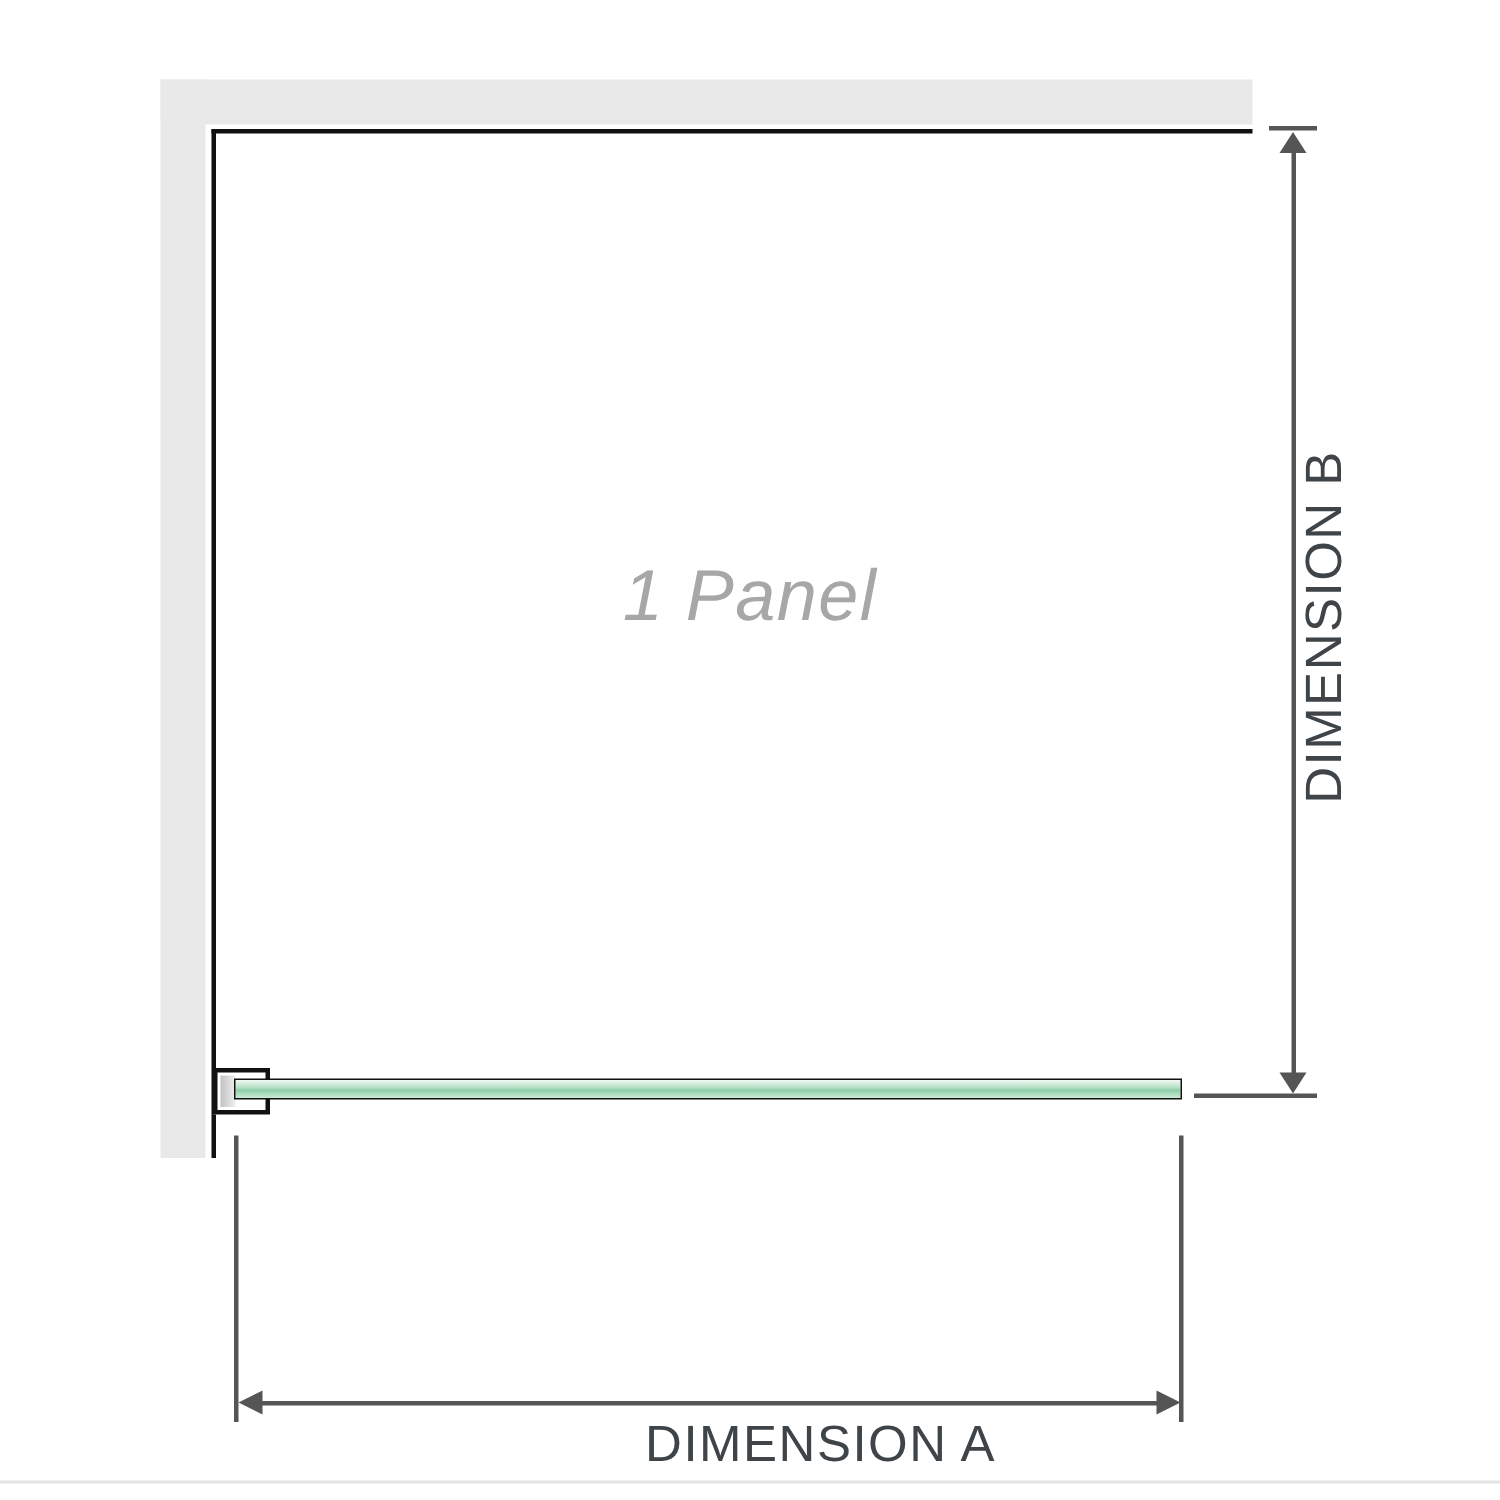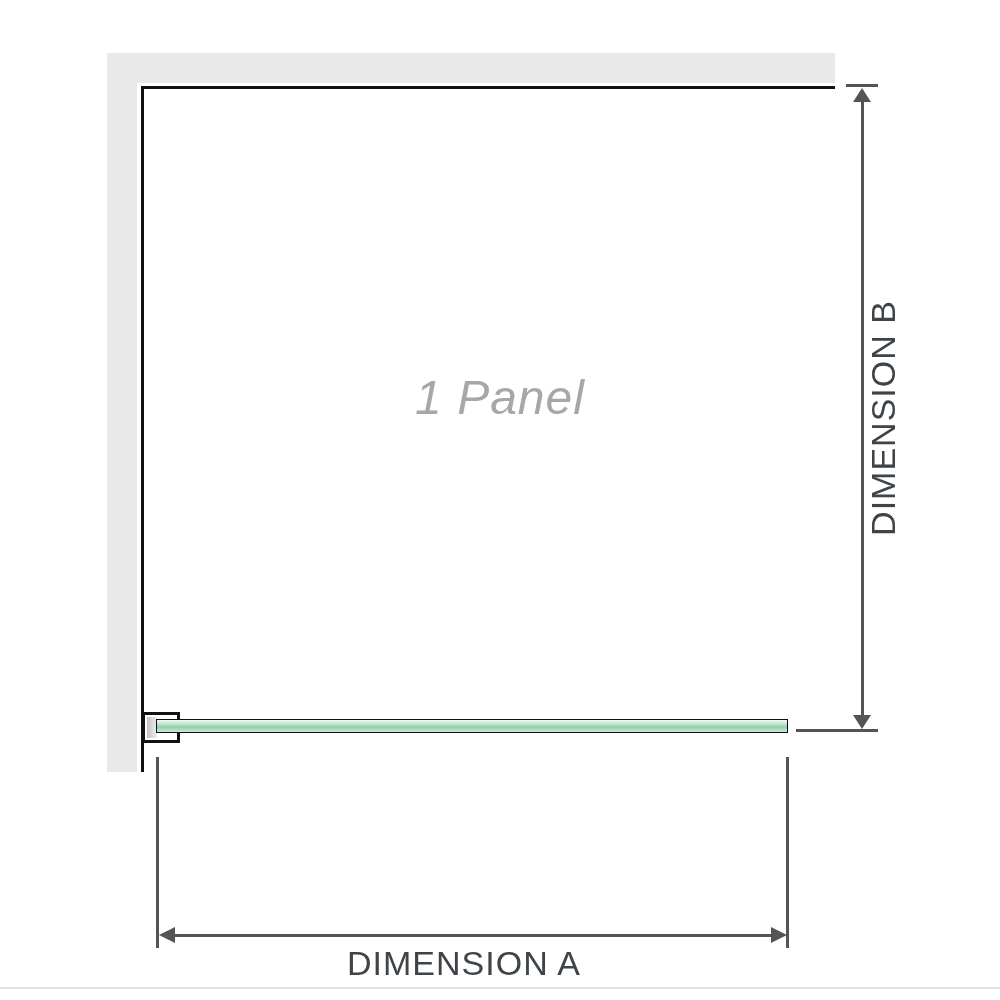--- a/index.html
+++ b/index.html
@@ -96,21 +96,21 @@
   
   .label {
     color: var(--dim-text, #3f4448);
     font-size: 34px;
     letter-spacing: 1px;
     white-space: nowrap;
     text-align: center;
   }
   .label-dim-a {
     left: 264px; top: 944px;
-    width: 400px; height: 38px; line-height: 38px;
+    width: 400px; height: 38px; line-height: 38px; text-align: right;
   }
   .label-dim-b {
     left: 733px; top: 399px;
     width: 300px; height: 38px; line-height: 38px;
     transform: rotate(-90deg);
     transform-origin: center center;
   }
   .label-panel {
     left: 350px; top: 370px;
     width: 300px; height: 56px; line-height: 56px;

